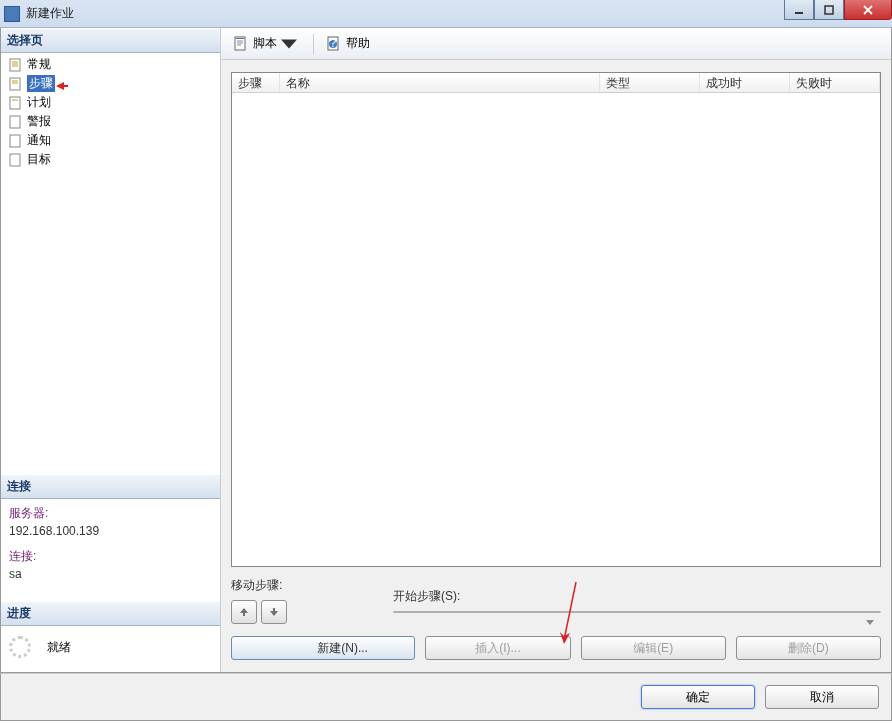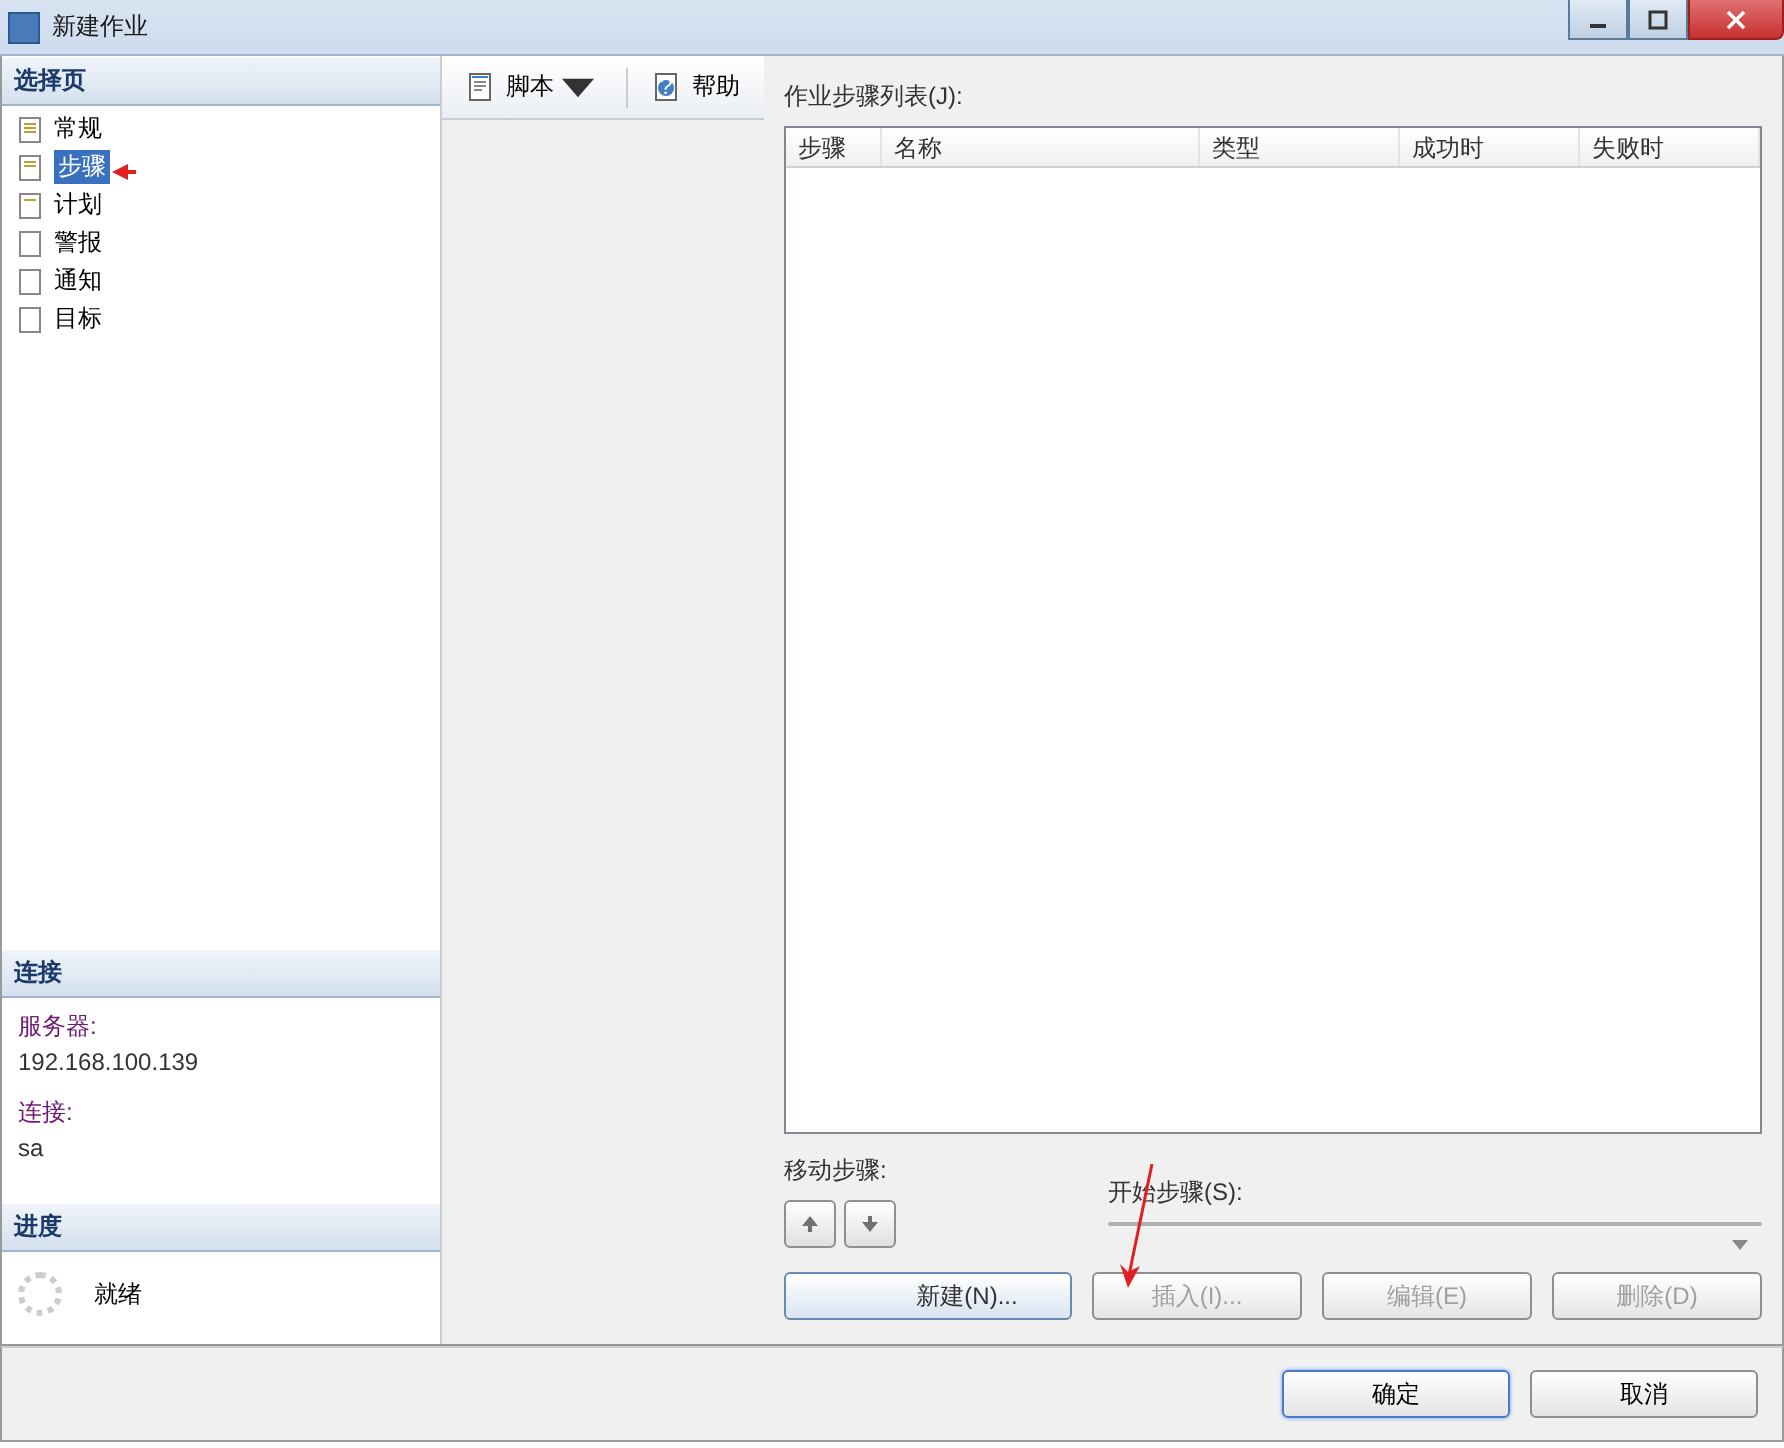--- a/index.html
+++ b/index.html
@@ -31,21 +31,21 @@
     .connection-section, .progress-section { padding: 6px 8px 10px 8px; }
     .conn-label { color: #701a75; margin-bottom: 2px; }
     .conn-value { color: #333; margin-bottom: 10px; }
     .view-props { display: flex; align-items: center; margin-top: 6px; }
     .view-props-icon { width: 16px; height: 16px; margin-right: 6px; }
     .view-props a { color: #0050d0; text-decoration: underline; cursor: pointer; }
     .progress-row { display: flex; align-items: center; padding: 4px 0; }
     .spinner { width: 22px; height: 22px; margin-right: 16px; border: 3px dotted #ccc; border-radius: 50%; }
     
     
-    .main { flex: 1; display: flex; flex-direction: row; background: #f0f0f0; }
+    .main { flex: 1; display: flex; flex-direction: column; background: #f0f0f0; }
     .toolbar { height: 32px; background: linear-gradient(to bottom, #fff, #eaeef4); border-bottom: 1px solid #ccc; display: flex; align-items: center; padding: 0 8px; gap: 4px; }
     .tb-btn { display: flex; align-items: center; padding: 2px 4px; cursor: default; }
     .tb-btn svg { width: 16px; height: 16px; margin-right: 4px; }
     .tb-sep { width: 1px; height: 20px; background: #ccc; margin: 0 4px; }
     .dropdown-arrow { width: 7px; height: 4px; margin-left: 4px; }
     
     .main-body { flex: 1; background: #f0f0f0; padding: 12px 10px; display: flex; flex-direction: column; }
     .list-label { margin-bottom: 6px; color: #333; }
     .data-grid { flex: 1; background: #fff; border: 1px solid #828790; }
     .grid-header { display: flex; height: 20px; background: linear-gradient(to bottom, #fff, #f0f0f0); border-bottom: 1px solid #d0d0d0; }
@@ -206,21 +206,20 @@
         <svg viewBox="0 0 16 16">
             <rect x="2" y="1" width="10" height="13" fill="#fff" stroke="#666"></rect>
             <circle cx="7" cy="8" r="4" fill="#4080c0"></circle>
             <text x="7" y="11" font-size="7" fill="#fff" text-anchor="middle">?</text>
           </svg>
         <span>帮助</span>
       </div>
     </div>
 
     <div class="main-body">
-      <div class="list-label">作业步骤列表(J):</div>
       <div class="data-grid">
         <div class="grid-header">
           <div class="grid-col col-step">步骤</div>
           <div class="grid-col col-name">名称</div>
           <div class="grid-col col-type">类型</div>
           <div class="grid-col col-success">成功时</div>
           <div class="grid-col col-fail">失败时</div>
         </div>
       </div>
 

